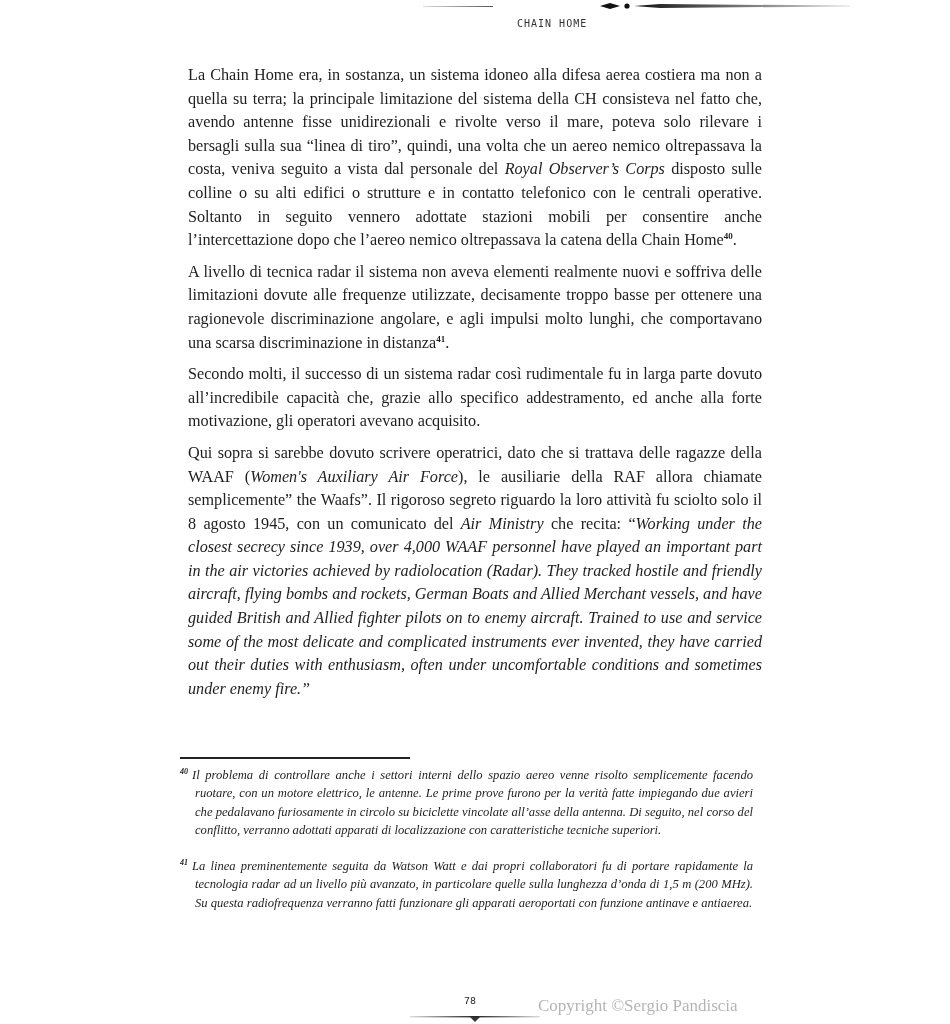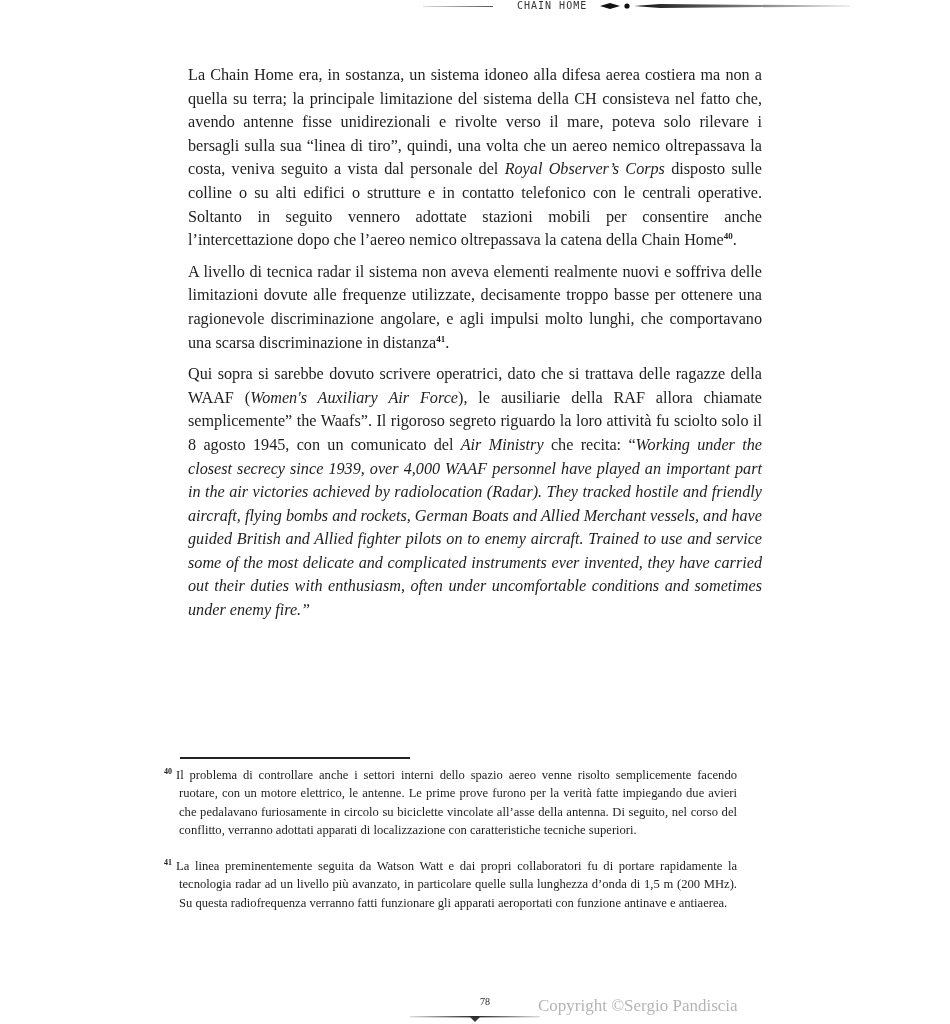--- a/index.html
+++ b/index.html
@@ -1,29 +1,29 @@
 <!DOCTYPE html>
 <html><head>
 <meta charset="utf-8">
 <style>
   html, body { margin:0; padding:0; background:#ffffff; }
   body { width:950px; height:1024px; position:relative; overflow:hidden; font-family:"Liberation Serif","DejaVu Serif",serif; color:#1e1e1e; }
   .header { position:absolute; top:0; left:0; width:950px; height:20px; }
   .hdr-line-left { position:absolute; left:423px; top:6px; width:70px; height:1px; background:linear-gradient(to right,#dcdcdc,#555); }
-  .hdr-title { position:absolute; left:517px; top:0px; font-family:"DejaVu Sans Mono","Liberation Mono",monospace; font-size:10px; letter-spacing:1px; color:#333; }
+  .hdr-title { position:absolute; left:517px; top:18px; font-family:"DejaVu Sans Mono","Liberation Mono",monospace; font-size:10px; letter-spacing:1px; color:#333; }
   .hdr-orn { position:absolute; left:600px; top:2px; width:250px; height:8px; }
   .main { position:absolute; left:180px; top:56px; width:590px; font-size:16.2px; line-height:23.6px; text-align:justify; }
   .main p { margin:8px; }
   .main sup { font-size:9px; line-height:0; font-weight:bold; vertical-align:6px; }
   .it { font-style:italic; }
   .fn-rule { position:absolute; left:180px; top:757px; width:230px; height:2px; background:#222; }
-  .footnotes { position:absolute; left:164px; top:766px; width:573px; font-size:12.6px; line-height:18.3px; text-align:justify; }
+  .footnotes { position:absolute; left:180px; top:766px; width:573px; font-size:12.6px; line-height:18.3px; text-align:justify;font-style:italic; }
   .fn { padding-left:15px; text-indent:-15px; margin:0 0 18px 0; }
   .fn .fn-num { font-size:8px; font-weight:bold; vertical-align:5px; line-height:0; margin-right:4px; }
-  .page-num { position:absolute; left:480px; top:996px; font-family:Liberation Serif, serif; font-size:10px; color:#222; }
+  .page-num { position:absolute; left:464px; top:996px; font-family:Liberation Mono, monospace; font-size:10px; color:#222; }
   .foot-orn { position:absolute; left:410px; top:1014px; width:130px; height:8px; }
   .copyright { position:absolute; left:538px; top:996px; font-size:17px; color:#b5b5b5; }
 </style>
 </head>
 <body>
 
 <div class="header">
   <div class="hdr-line-left"></div>
   <div class="hdr-title">CHAIN HOME</div>
   <svg class="hdr-orn" viewBox="0 0 250 8">
@@ -35,20 +35,21 @@
       </defs>
     <polygon points="0,4 10,1 20,4 10,7" fill="#111"></polygon>
     <circle cx="27" cy="4" r="2.6" fill="#111"></circle>
     <polygon points="34,4 60,2 250,3.6 250,4.4 60,6" fill="url(#g1)"></polygon>
   </svg>
 </div>
 
 <div class="main">
   <p><span>La Chain Home era, in sostanza, un sistema idoneo alla difesa aerea costiera ma non a quella su terra; la principale limitazione del sistema della CH consisteva nel fatto che, avendo antenne fisse unidirezionali e rivolte verso il mare, poteva solo rilevare i bersagli sulla sua “linea di tiro”, quindi,  una volta che un aereo nemico oltrepassava la costa, veniva seguito a vista dal personale del </span><span class="it">Royal Observer’s Corps</span><span>  disposto sulle colline o su alti edifici o strutture e in contatto telefonico con le centrali operative. Soltanto in seguito vennero adottate stazioni mobili per consentire anche l’intercettazione dopo che l’aereo nemico oltrepassava la catena della Chain Home</span><sup>40</sup><span>.</span></p>
   <p><span>A livello di tecnica radar il sistema non aveva elementi realmente nuovi e soffriva delle limitazioni dovute alle frequenze utilizzate, decisamente troppo basse per ottenere una ragionevole discriminazione angolare, e agli impulsi molto lunghi, che comportavano una scarsa discriminazione in distanza</span><sup>41</sup><span>.</span></p>
+  <p>Secondo molti, il successo di un sistema radar così rudimentale fu in larga parte dovuto all’incredibile capacità che, grazie allo specifico addestramento, ed anche alla forte motivazione, gli operatori avevano acquisito.</p>
   <p><span>Qui sopra si sarebbe dovuto scrivere operatrici, dato che si trattava delle ragazze della WAAF (</span><span class="it">Women's Auxiliary Air Force</span><span>), le ausiliarie della RAF allora chiamate semplicemente” the Waafs”. Il rigoroso segreto riguardo la loro attività fu sciolto solo il 8 agosto 1945, con un comunicato del </span><span class="it">Air Ministry</span><span> che recita: “</span><span class="it">Working under the closest secrecy since 1939, over 4,000 WAAF personnel have played an important part in the air victories achieved by radiolocation (Radar). They tracked hostile and friendly aircraft, flying bombs and rockets, German Boats and Allied Merchant vessels, and have guided British and Allied fighter pilots on to enemy aircraft. Trained to use and service some of the most delicate and complicated instruments ever invented, they have carried out their duties with enthusiasm, often under uncomfortable conditions and sometimes under enemy fire.”</span></p>
 </div>
 
 <div class="fn-rule"></div>
 
 <div class="footnotes">
   <p class="fn"><span class="fn-num">40</span><span>Il problema di controllare anche i settori interni dello spazio aereo venne risolto semplicemente facendo ruotare, con un motore elettrico, le antenne. Le prime prove furono per la verità fatte impiegando due avieri che pedalavano furiosamente in circolo su biciclette vincolate all’asse della antenna. Di seguito, nel corso del conflitto, verranno adottati apparati di localizzazione con caratteristiche tecniche superiori.</span></p>
   <p class="fn"><span class="fn-num">41</span><span>La linea preminentemente seguita da Watson Watt e dai propri collaboratori fu di portare rapidamente la tecnologia radar ad un livello più avanzato, in particolare quelle sulla lunghezza d’onda di 1,5 m (200 MHz). Su questa radiofrequenza verranno fatti funzionare gli apparati aeroportati con funzione antinave e antiaerea.</span></p>
 </div>
 

